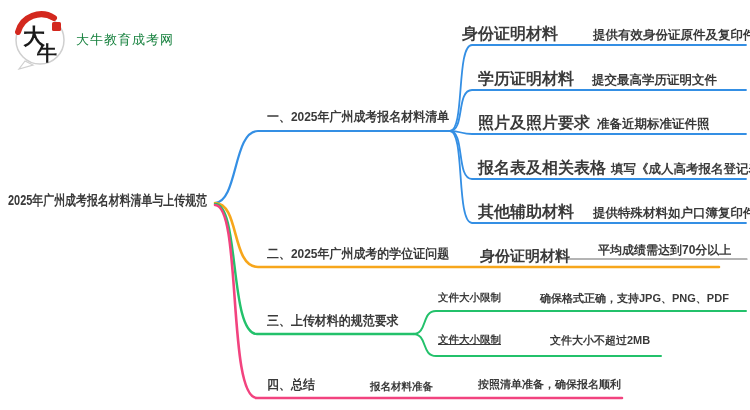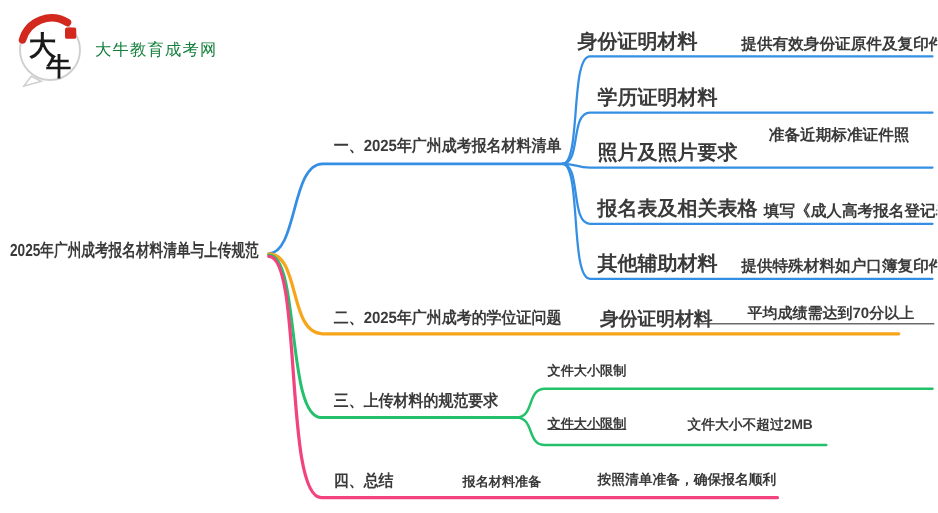--- a/index.html
+++ b/index.html
@@ -62,33 +62,35 @@
       <div class="site-name">大牛教育成考网</div>
     </div>
   </div>
 
   <div class="node root-topic cond78" style="left:8px; top:192px; font-size:14px;">2025年广州成考报名材料清单与上传规范</div>
 
   <div class="node cond92" style="left:267px; top:109px; font-size:13px;">一、2025年广州成考报名材料清单</div>
   <div class="node" style="left:462px; top:24px;  font-size:16px;">身份证明材料</div>
   <div class="node" style="left:593px; top:28px;  font-size:12.5px;">提供有效身份证原件及复印件</div>
   <div class="node" style="left:478px; top:69px;  font-size:16px;">学历证明材料</div>
+  <div class="node" style="left:592px; top:73px;  font-size:12.5px;">提交最高学历证明文件</div>
   <div class="node" style="left:478px; top:113px; font-size:16px;">照片及照片要求</div>
-  <div class="node" style="left:597px; top:101px; font-size:12.5px;margin-left:18px;">准备近期标准证件照</div>
+  <div class="node" style="left:597px; top:117px; font-size:12.5px;">准备近期标准证件照</div>
   <div class="node" style="left:478px; top:158px; font-size:16px;">报名表及相关表格</div>
   <div class="node" style="left:611px; top:162px; font-size:12.5px;">填写《成人高考报名登记表》</div>
   <div class="node" style="left:478px; top:202px; font-size:16px;">其他辅助材料</div>
   <div class="node" style="left:593px; top:206px; font-size:12.5px;">提供特殊材料如户口簿复印件</div>
 
   <div class="node cond92" style="left:267px; top:246px; font-size:13px;">二、2025年广州成考的学位证问题</div>
   <div class="node" style="left:480px; top:247px; font-size:15px;">身份证明材料</div>
   <div class="node" style="left:598px; top:243px; font-size:12px;">平均成绩需达到70分以上</div>
 
   <div class="node cond92" style="left:267px; top:313px; font-size:13px;">三、上传材料的规范要求</div>
   <div class="node" style="left:438px; top:291px; font-size:10.5px;">文件大小限制</div>
+  <div class="node" style="left:540px; top:292px; font-size:11px;">确保格式正确，支持JPG、PNG、PDF</div>
   <div class="node" style="left:438px; top:333px; font-size:10.5px;text-decoration:underline;">文件大小限制</div>
   <div class="node" style="left:550px; top:334px; font-size:11px;">文件大小不超过2MB</div>
 
   <div class="node cond92" style="left:267px; top:377px; font-size:13px;">四、总结</div>
   <div class="node" style="left:370px; top:380px; font-size:10.5px;">报名材料准备</div>
   <div class="node" style="left:478px; top:379px; font-size:11px;font-family:Liberation Mono, monospace;">按照清单准备，确保报名顺利</div>
 
 </div>
 
 </body></html>

